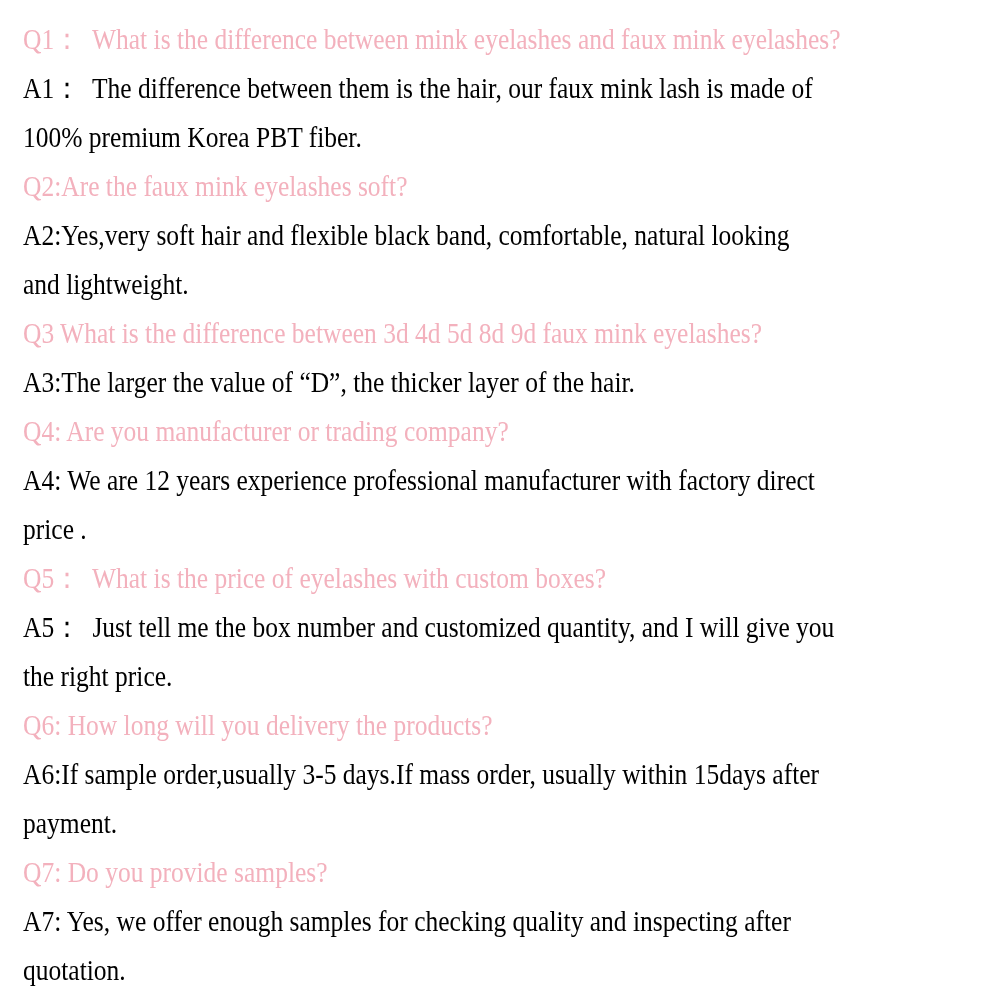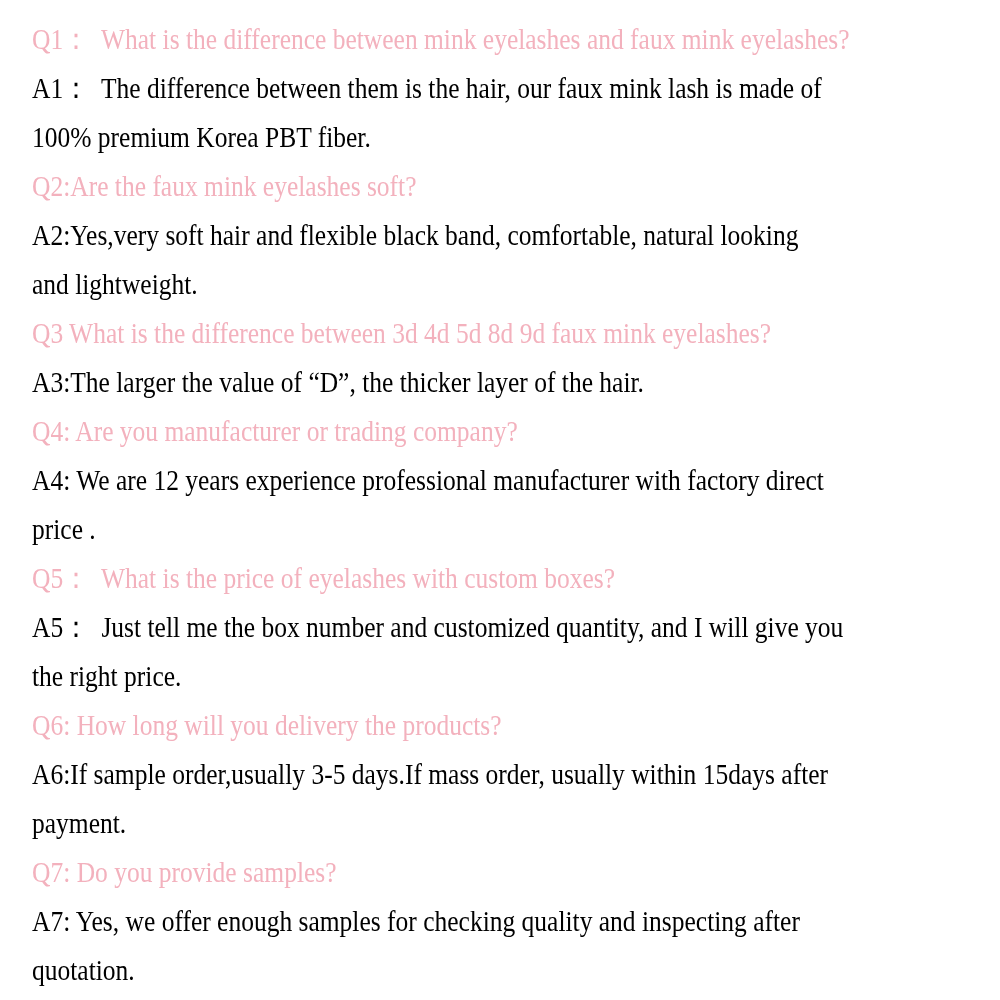--- a/index.html
+++ b/index.html
@@ -7,21 +7,21 @@
     padding: 0;
     background: #ffffff;
     width: 1000px;
     height: 1000px;
     overflow: hidden;
   }
   .doc {
     box-sizing: border-box;
     width: 1000px;
     height: 1000px;
-    padding: 14px 20px 0 32px;
+    padding: 14px 20px 0 23px;
     font-family: "Liberation Serif", "DejaVu Serif", serif;
     font-size: 30px;
     font-weight: normal;
   }
   .line {
     height: 49px;
     line-height: 49px;
     white-space: pre;
     transform: scaleX(0.85);
     transform-origin: 0 50%;

